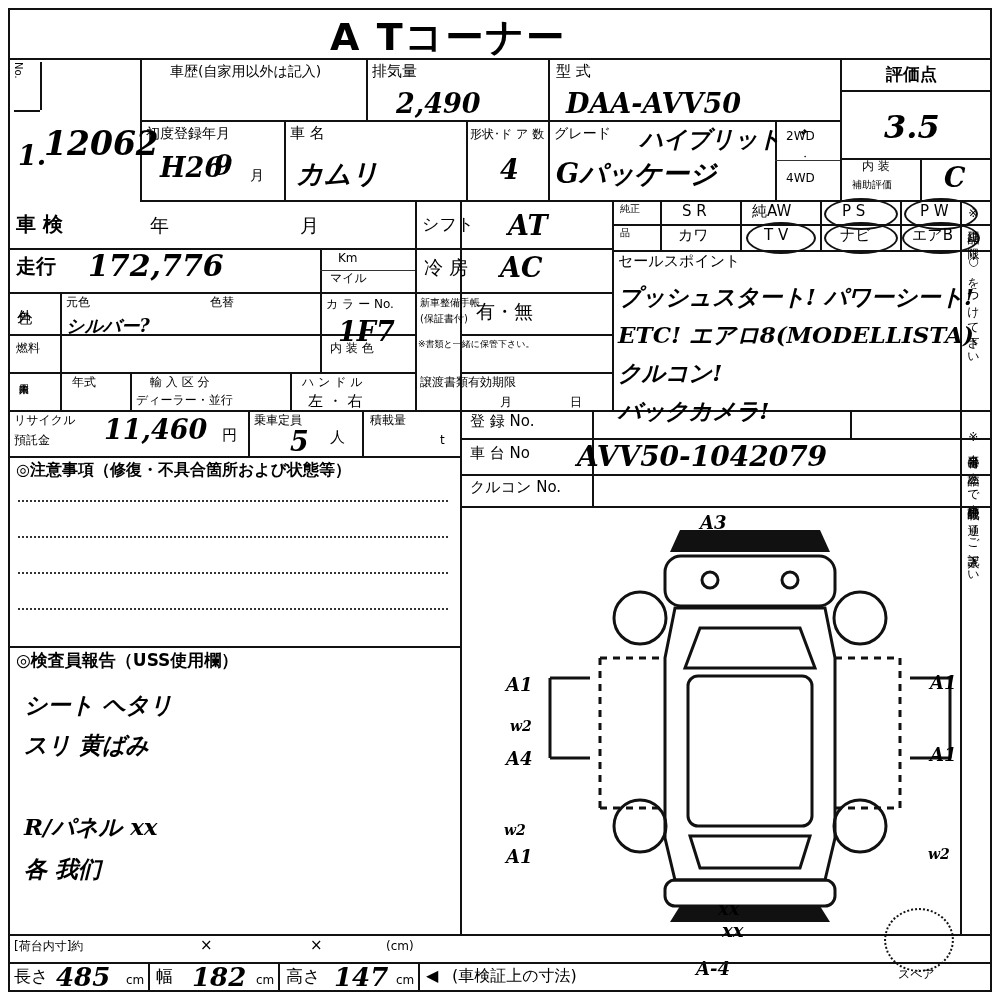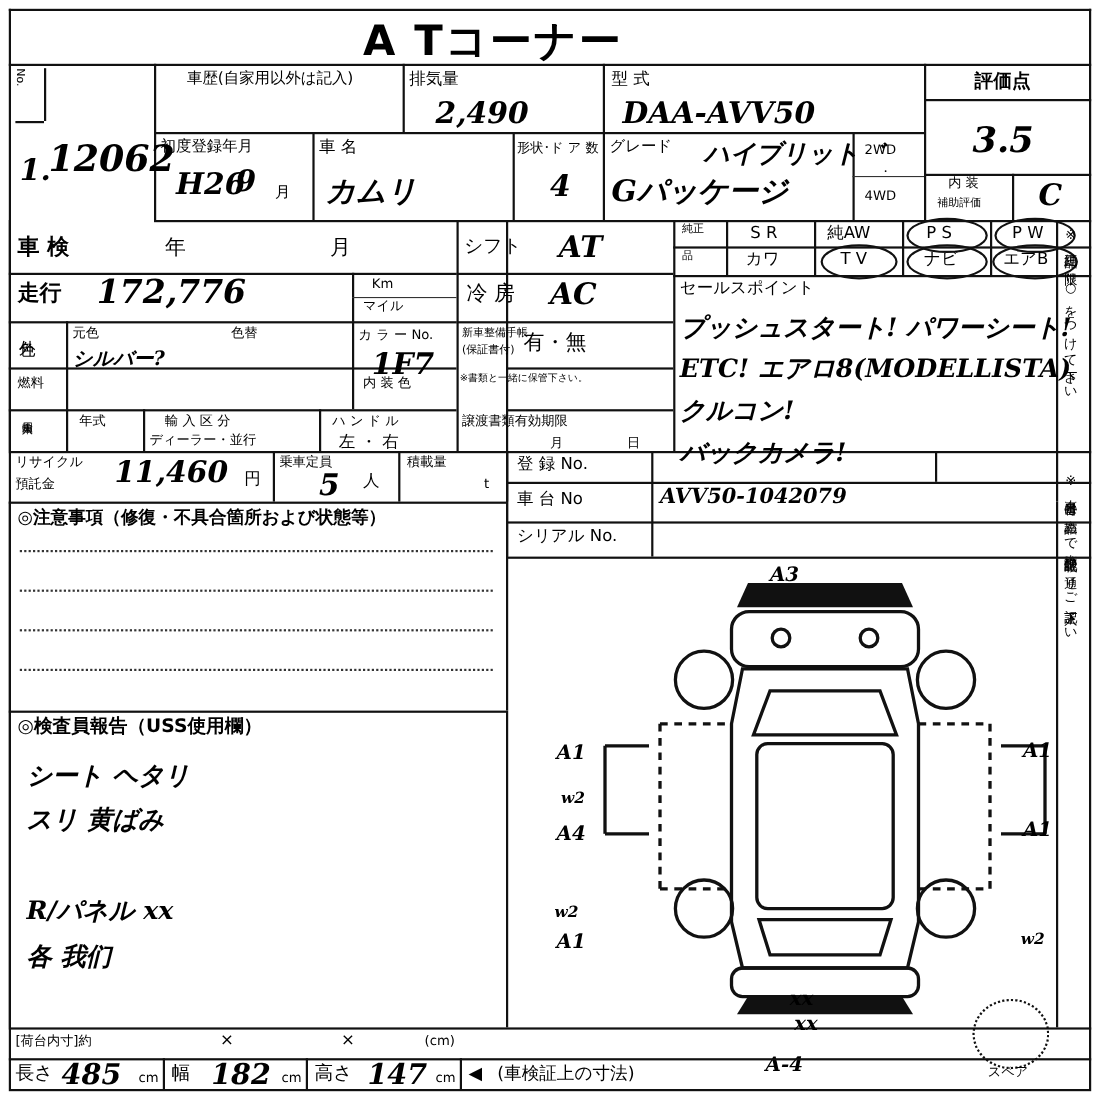--- a/index.html
+++ b/index.html
@@ -201,22 +201,22 @@
   <div class="vert" style="left:966px;top:430px;">※車台番号は左詰めで車検証記載の通りご記入下さい</div>
 
   <div class="ln v" style="left:460px;top:410px;height:96px;"></div>
   <div class="ln v" style="left:592px;top:410px;height:96px;"></div>
   <div class="ln h" style="left:460px;top:438px;width:532px;"></div>
   <div class="ln h" style="left:460px;top:474px;width:532px;"></div>
   <div class="ln h" style="left:460px;top:506px;width:532px;"></div>
   <div class="ln v" style="left:850px;top:410px;height:28px;"></div>
   <div class="lbl" style="left:470px;top:414px;font-size:15px;">登 録 No.</div>
   <div class="lbl" style="left:470px;top:446px;font-size:15px;">車 台 No</div>
-  <div class="hw l" style="left:600px;top:440px;font-size:19px;">AVV50-1042079</div>
-  <div class="lbl" style="left:470px;top:480px;font-size:15px;">シリアル No.</div>
+  <div class="hw l" style="left:577px;top:440px;font-size:28px;">AVV50-1042079</div>
+  <div class="lbl" style="left:470px;top:480px;font-size:15px;">クルコン No.</div>
 
   <div class="ln v" style="left:8px;top:456px;height:190px;"></div>
   <div class="ln v" style="left:460px;top:456px;height:190px;"></div>
   <div class="ln h" style="left:8px;top:646px;width:452px;"></div>
   <div class="lbl b" style="left:16px;top:462px;font-size:16px;">◎注意事項（修復・不具合箇所および状態等）</div>
   <div class="dotline" style="left:18px;top:500px;width:430px;"></div>
   <div class="dotline" style="left:18px;top:536px;width:430px;"></div>
   <div class="dotline" style="left:18px;top:572px;width:430px;"></div>
   <div class="dotline" style="left:18px;top:608px;width:430px;"></div>
 

